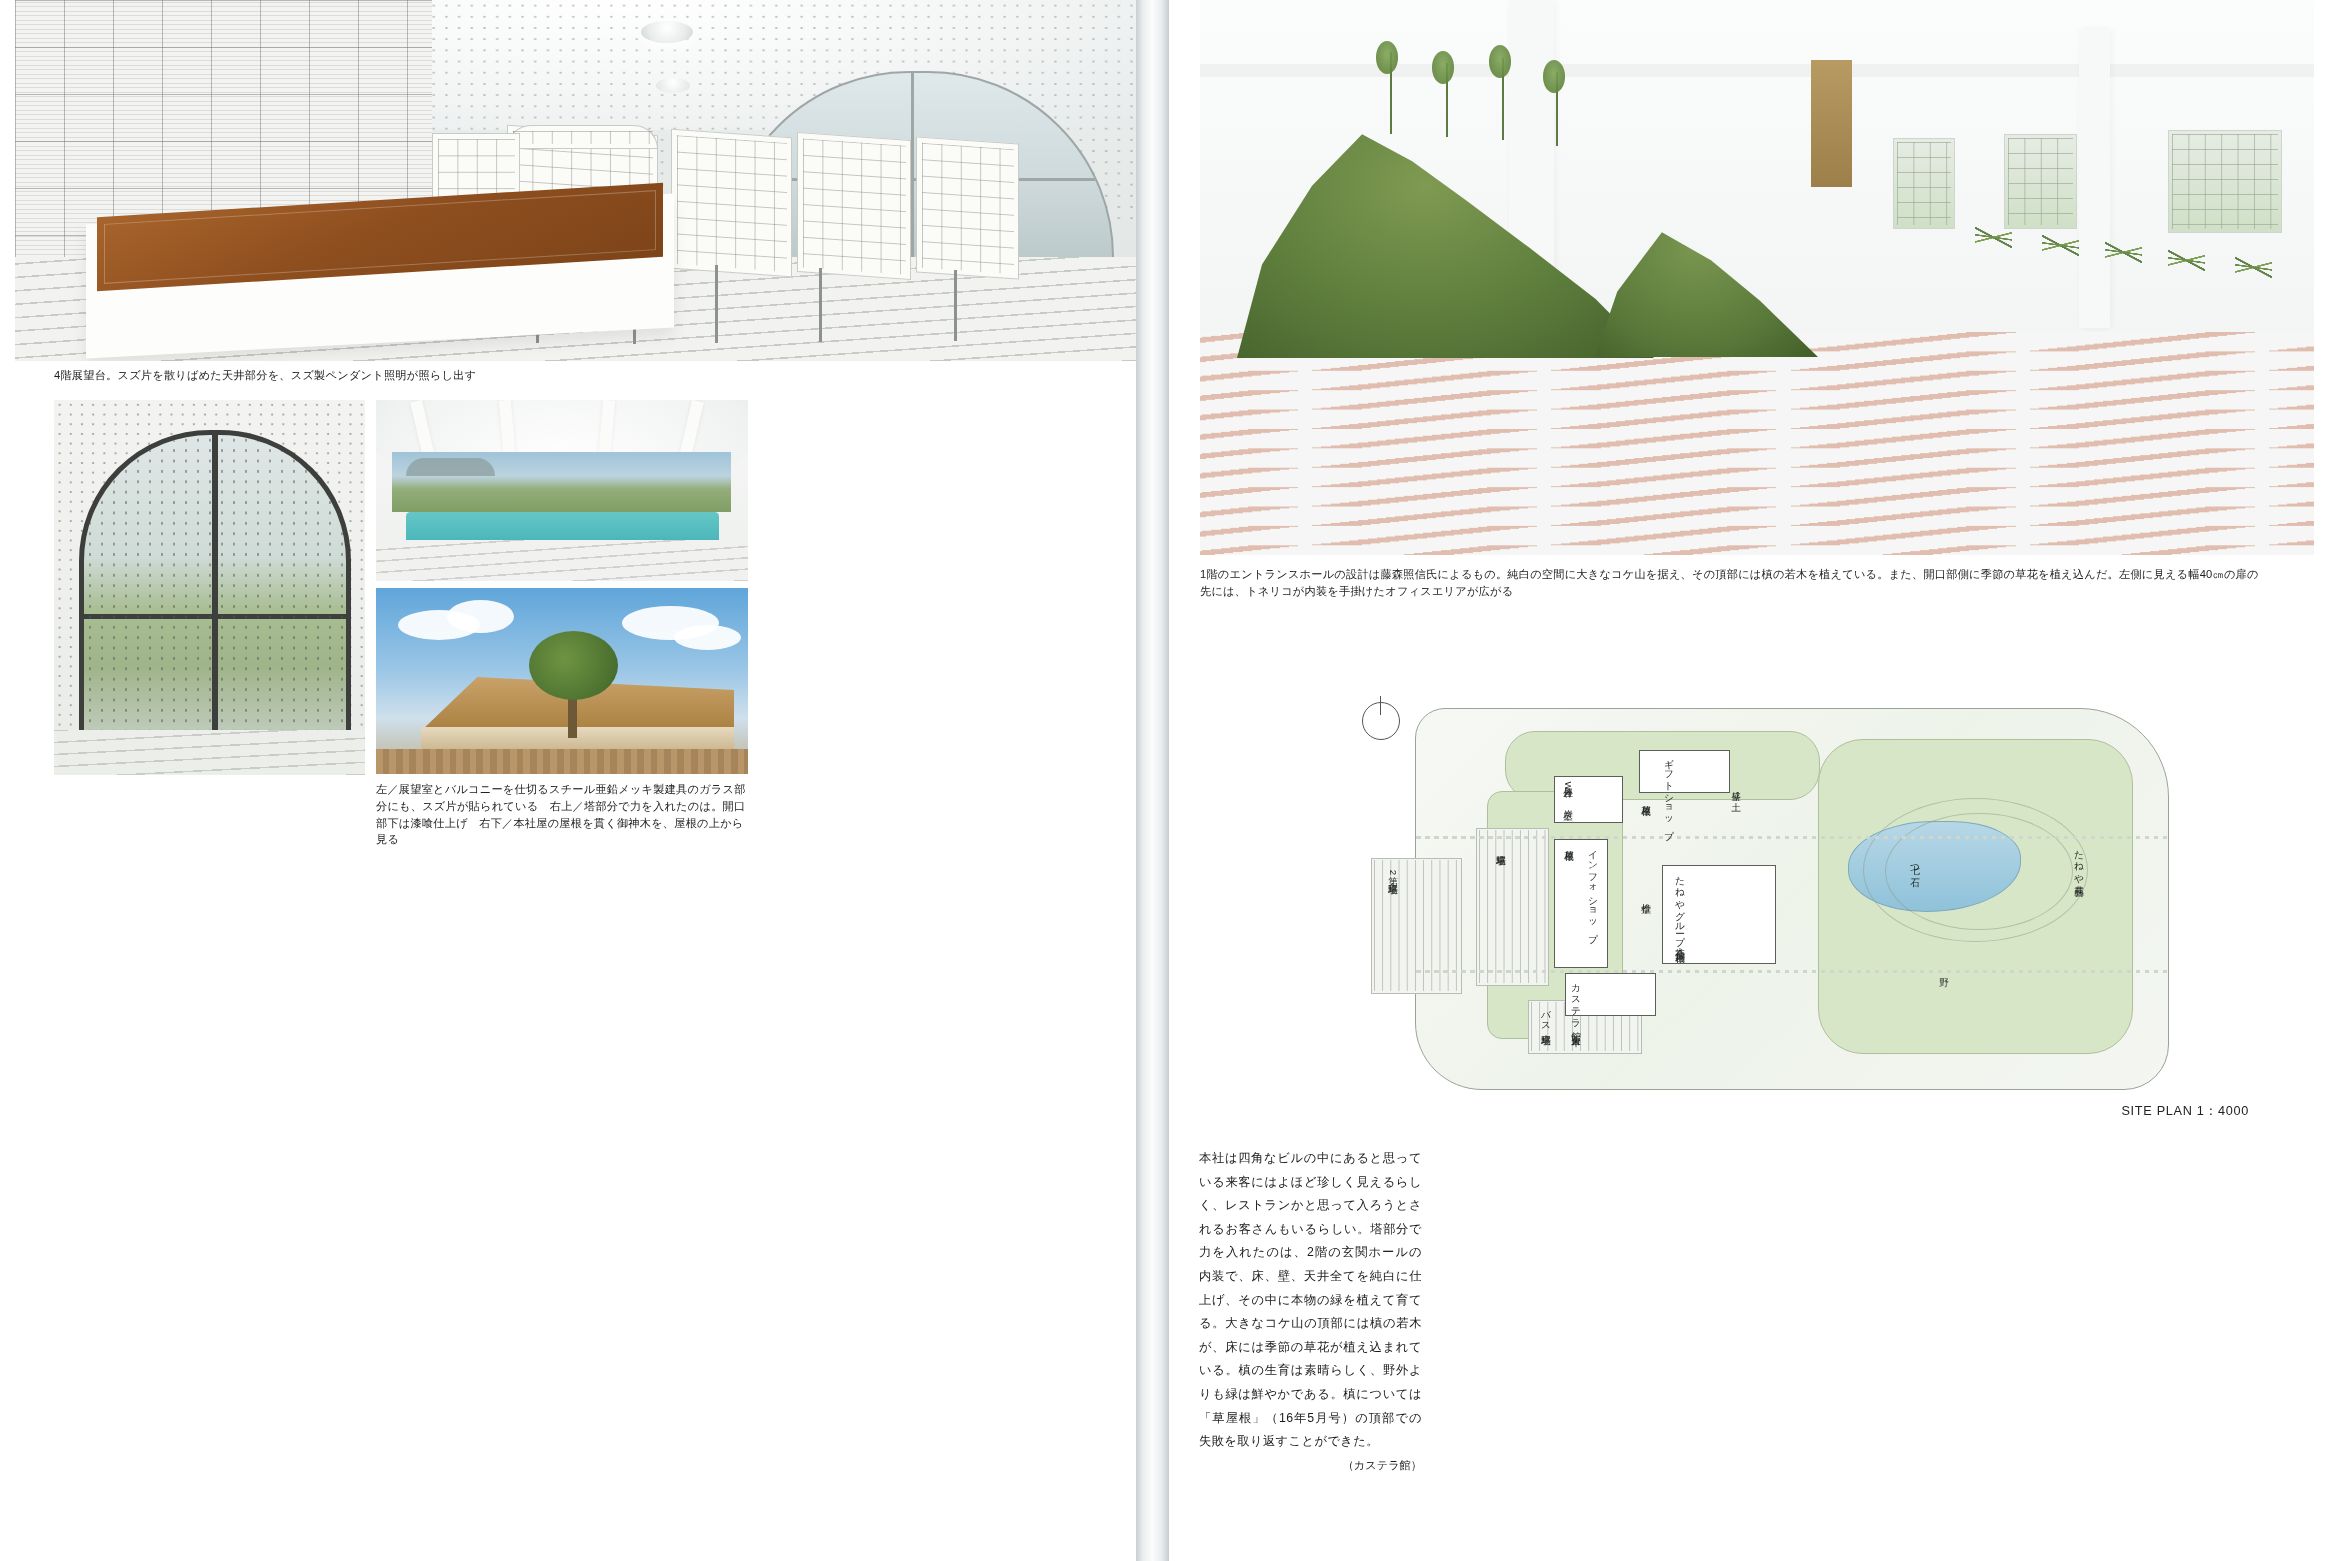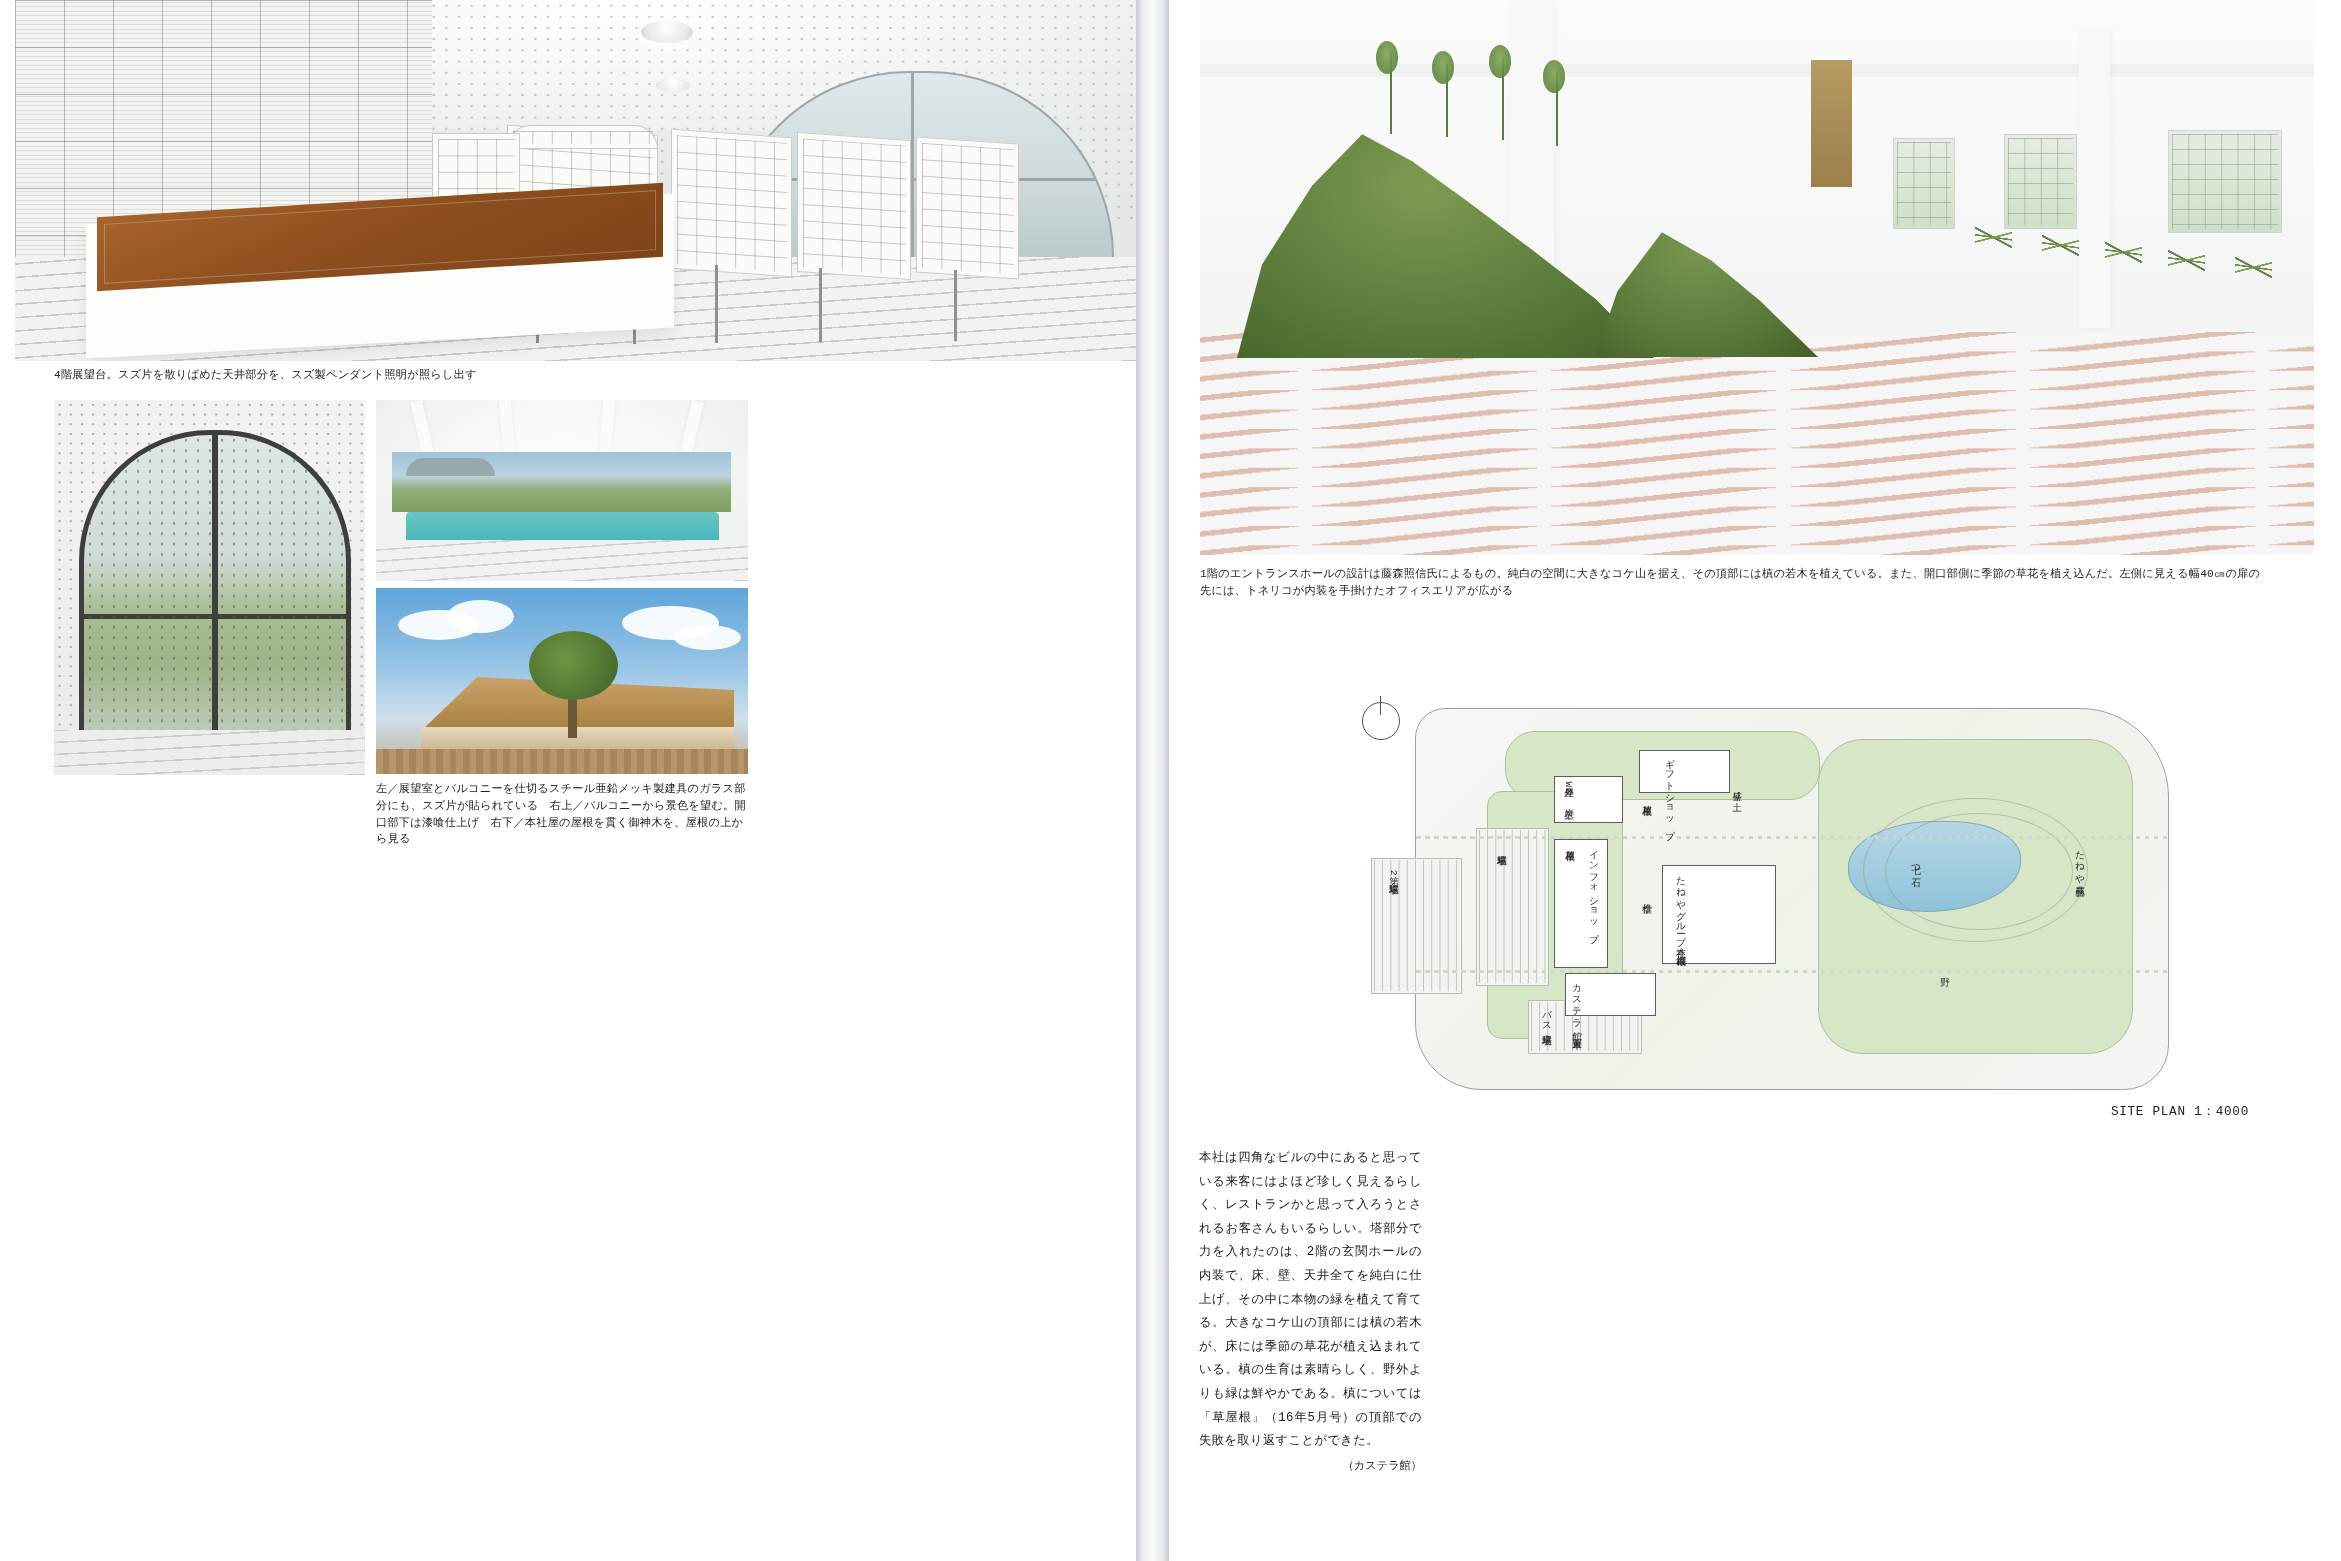--- a/index.html
+++ b/index.html
@@ -3,21 +3,21 @@
 <meta charset="utf-8">
 <style>
   html,body{margin:0;padding:0;}
   body{
     width:2342px;height:1561px;
     background:#cfd6d8;
     font-family:"Liberation Sans", sans-serif;
     overflow:hidden;
     position:relative;
   }
-  .spread{position:absolute;inset:0;display:flex;font-family:Liberation Mono, monospace;}
+  .spread{position:absolute;inset:0;display:flex;}
   .page{position:relative;height:100%;background:#ffffff;}
   .page-left{width:1136px;}
   .gutter{width:33px;height:100%;
     background:linear-gradient(to right,#c8cfd2 0%,#eceff0 22%,#fbfcfc 50%,#e8ecee 78%,#c5cccf 100%);}
   .page-right{width:1173px;}
 
   
   .photo{position:absolute;overflow:hidden;background:#dfe4e6;}
   .cap{position:absolute;font-size:11.2px;line-height:1.5;color:#222;letter-spacing:0.02em;}
 
@@ -244,21 +244,21 @@
       <div class="cloud" style="left:22.3px;top:22.3px;width:82px;height:30px;"></div>
       <div class="cloud" style="left:71px;top:12px;width:67px;height:33px;"></div>
       <div class="cloud" style="left:246px;top:18px;width:97px;height:34px;"></div>
       <div class="cloud" style="left:298px;top:37px;width:67px;height:25px;"></div>
       <div class="roof"></div>
       <div class="body"></div>
       <div class="trunk"></div>
       <div class="tree"></div>
       <div class="deck"></div>
     </div>
-    <div class="cap" id="cap2">左／展望室とバルコニーを仕切るスチール亜鉛メッキ製建具のガラス部分にも、スズ片が貼られている　右上／バルコニーから景色を望む。開口部下は漆喰仕上げ　右下／本社屋の屋根を貫く御神木を、屋根の上から見る</div>
+    <div class="cap" id="cap2">左／展望室とバルコニーを仕切るスチール亜鉛メッキ製建具のガラス部分にも、スズ片が貼られている　右上／塔部分で力を入れたのは。開口部下は漆喰仕上げ　右下／本社屋の屋根を貫く御神木を、屋根の上から見る</div>
 
   </div>
 
   <div class="gutter"></div>
 
   <div class="page page-right">
 
     <div class="photo" id="ph5">
       <div class="beam"></div>
       <div class="colL"></div>

